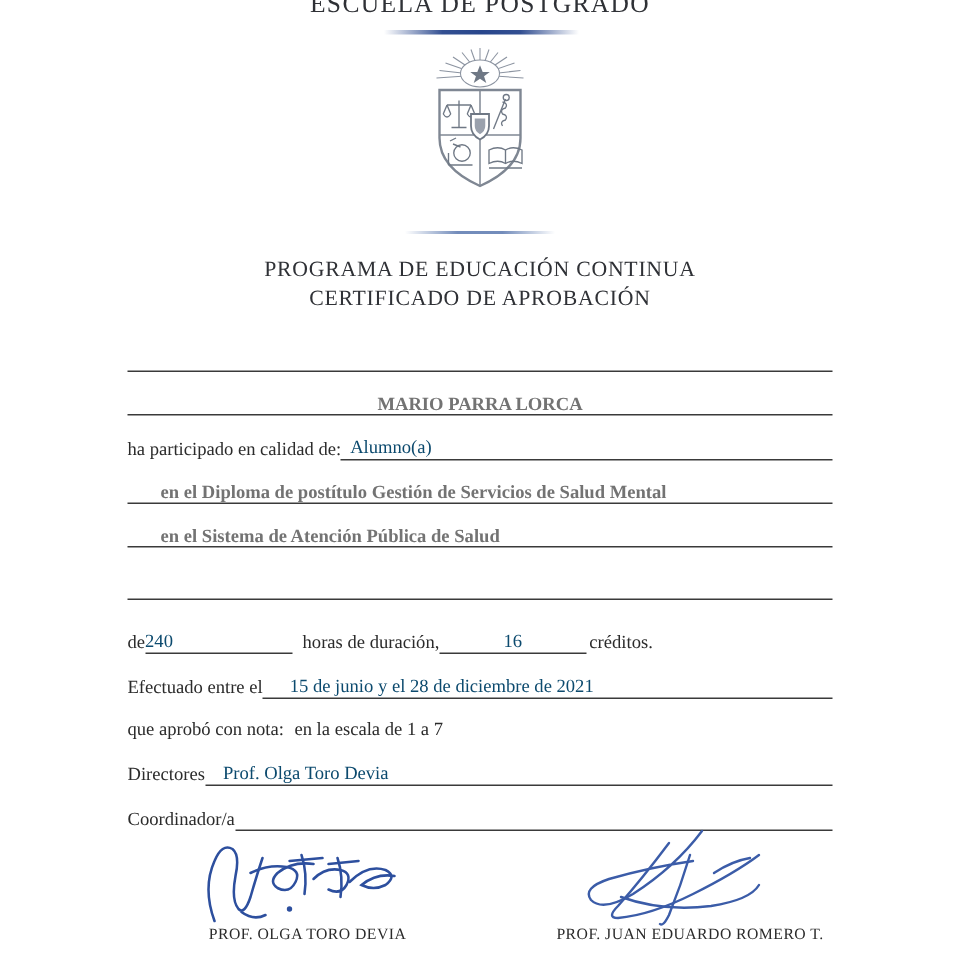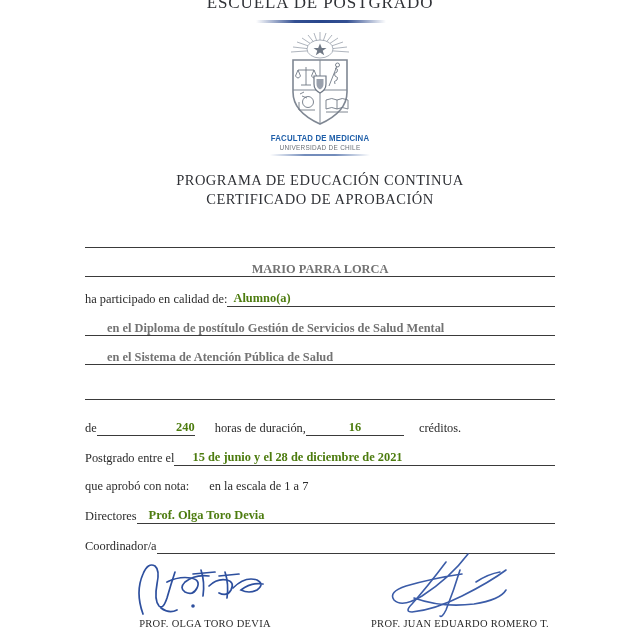--- a/index.html
+++ b/index.html
@@ -137,22 +137,22 @@
     position: relative;
     flex: 1 1 auto;
     border-bottom: 1.1px solid #3a3a3a;
     min-height: 15px;
     line-height: 15px;
     padding-left: 6px;
   }
   .fill.nogrow { flex: 0 0 auto; }
 
   .val {
-    font-weight: bold;
-    color: #4d7c0f;
+    font-weight: normal;
+    color: #0c4a6e;
     white-space: nowrap;
   }
 
   .fullrule {
     border-bottom: 1.1px solid #3a3a3a;
     height: 15px;
     line-height: 15px;
     width: 100%;
     font-weight: bold;
     color: #737373;
@@ -166,21 +166,20 @@
   }
   .fullrule.empty { color: transparent; }
 
   .spacer-sm { height: 14px; }
   .spacer-md { height: 20px; }
 
   .tail {
     white-space: nowrap;
     padding-left: 7px;
     line-height: 1.1;
-    margin-left: 13px;
   }
 
   
   .sig-area {
     position: absolute;
     left: 0;
     top: 552px;
     width: 640px;
     height: 88px;
   }
@@ -269,24 +268,20 @@
         <line x1="52" y1="70" x2="52" y2="79"></line>
         <line x1="41" y1="82" x2="63" y2="82"></line>
       </g>
       <g>
         <path d="M29 46 L41 46 L41 54 Q41 60 35 63 Q29 60 29 54 Z" fill="#ffffff" stroke="#6f7885" stroke-width="1.2"></path>
         <path d="M31.5 49 L38.5 49 L38.5 54 Q38.5 57.5 35 59.5 Q31.5 57.5 31.5 54 Z" fill="#9aa1ad"></path>
       </g>
     </svg>
   </div>
 
-  <div class="crest-caption">
-    <span class="fac">FACULTAD DE MEDICINA</span>
-    <span class="uni">UNIVERSIDAD DE CHILE</span>
-  </div>
   <div class="crest-underline"></div>
 
   <div class="prog-title l2">CERTIFICADO DE APROBACIÓN</div>
   <div class="prog-title l1">PROGRAMA DE EDUCACIÓN CONTINUA</div>
 
   <div class="body-block">
 
     <div class="row">
       <span class="fill"></span>
     </div>
@@ -321,34 +316,34 @@
     <div class="spacer-md"></div>
 
     <div class="row">
       <span class="fullrule empty">&nbsp;</span>
     </div>
 
     <div class="spacer-md"></div>
 
     <div class="row">
       <span class="lbl">de</span>
-      <span class="fill nogrow" style="width:98px; text-align:right; padding-left:0;">
+      <span class="fill nogrow" style="width:98px; text-align:left; padding-left:0;">
         <span class="val">240</span>
       </span>
       <span class="tail">horas de duración,</span>
       <span class="fill nogrow" style="width:98px; text-align:center; padding-left:0;">
         <span class="val">16</span>
       </span>
       <span class="tail" style="padding-left:2px;">créditos.</span>
     </div>
 
     <div class="spacer-sm"></div>
 
     <div class="row">
-      <span class="lbl">Postgrado entre el</span>
+      <span class="lbl">Efectuado entre el</span>
       <span class="fill" style="padding-left:18px;">
         <span class="val">15 de junio y el 28 de diciembre de 2021</span>
       </span>
     </div>
 
     <div class="spacer-sm"></div>
 
     <div class="row">
       <span class="lbl">que aprobó con nota:</span>
       <span class="tail">en  la escala de 1 a 7</span>

